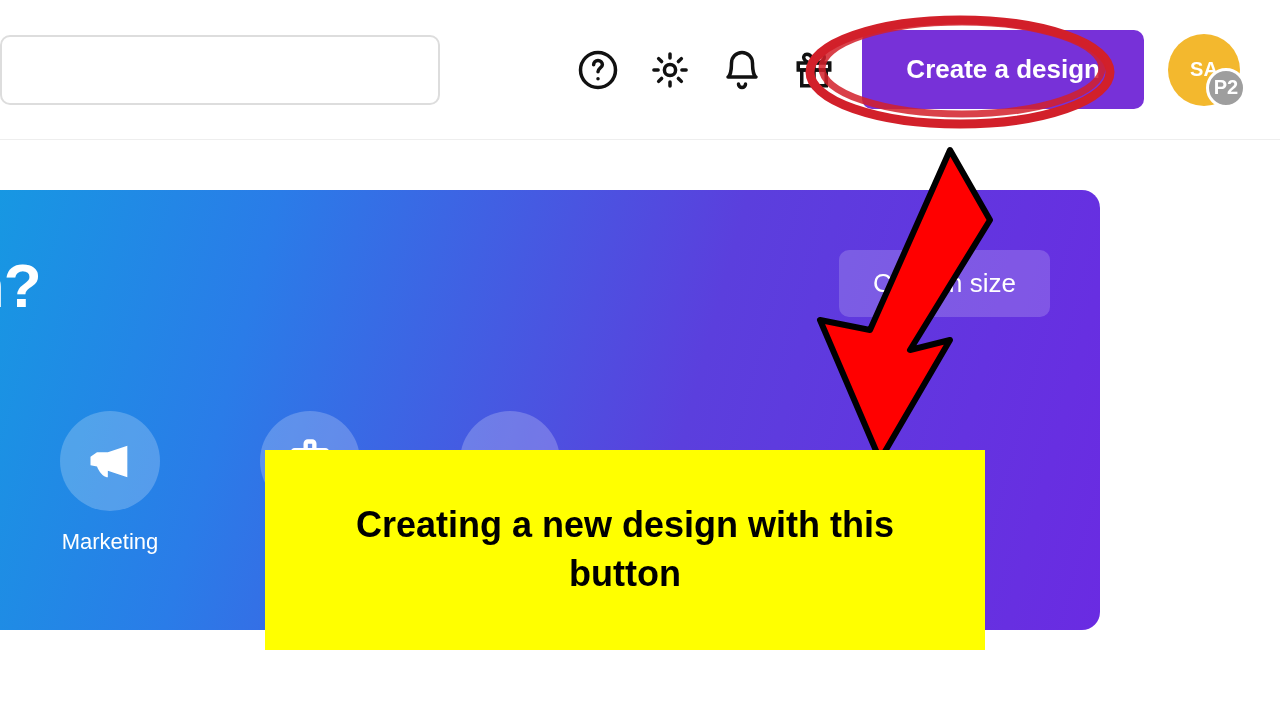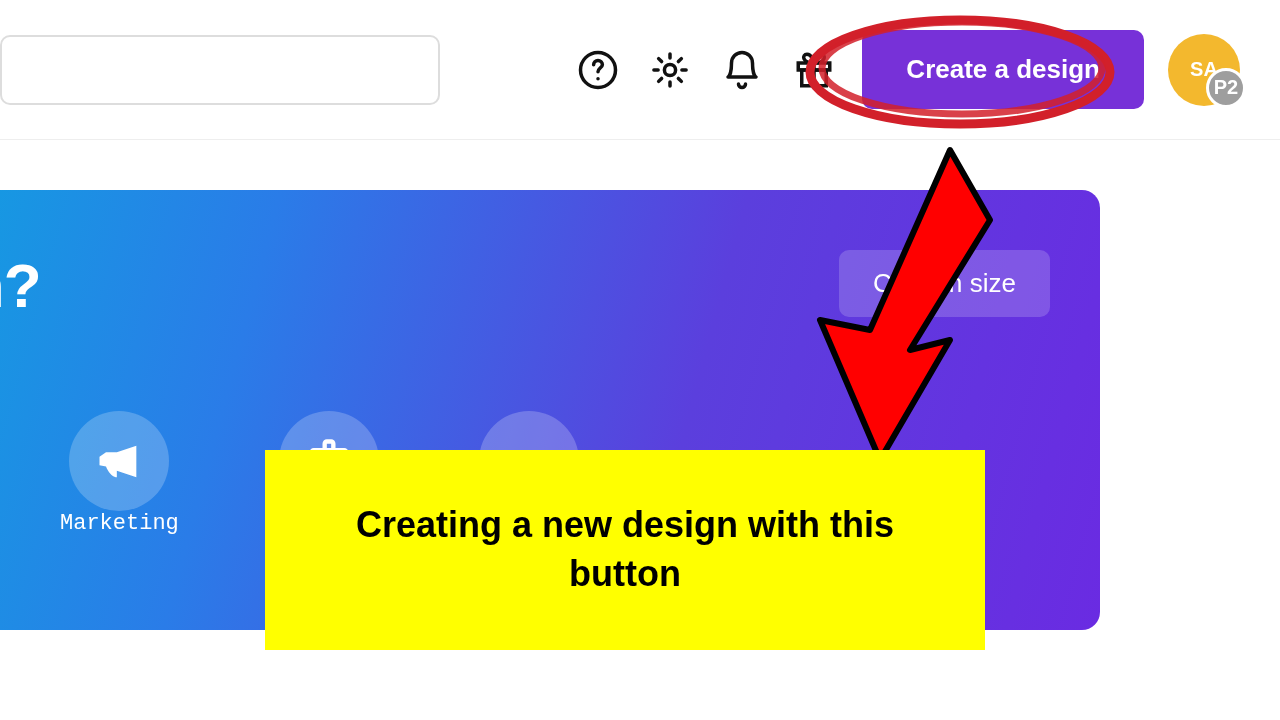--- a/index.html
+++ b/index.html
@@ -112,22 +112,22 @@
     .categories {
       display: flex;
       gap: 100px;
       margin-top: 90px;
       margin-left: 130px;
     }
     .cat {
       display: flex;
       flex-direction: column;
       align-items: center;
-      cursor: pointer;
-      font-family: Liberation Mono, monospace;
+      gap: 18px;
+      cursor: pointer;
     }
     .cat-circle {
       width: 100px;
       height: 100px;
       border-radius: 50%;
       background: rgba(255,255,255,0.22);
       display: flex;
       align-items: center;
       justify-content: center;
     }

